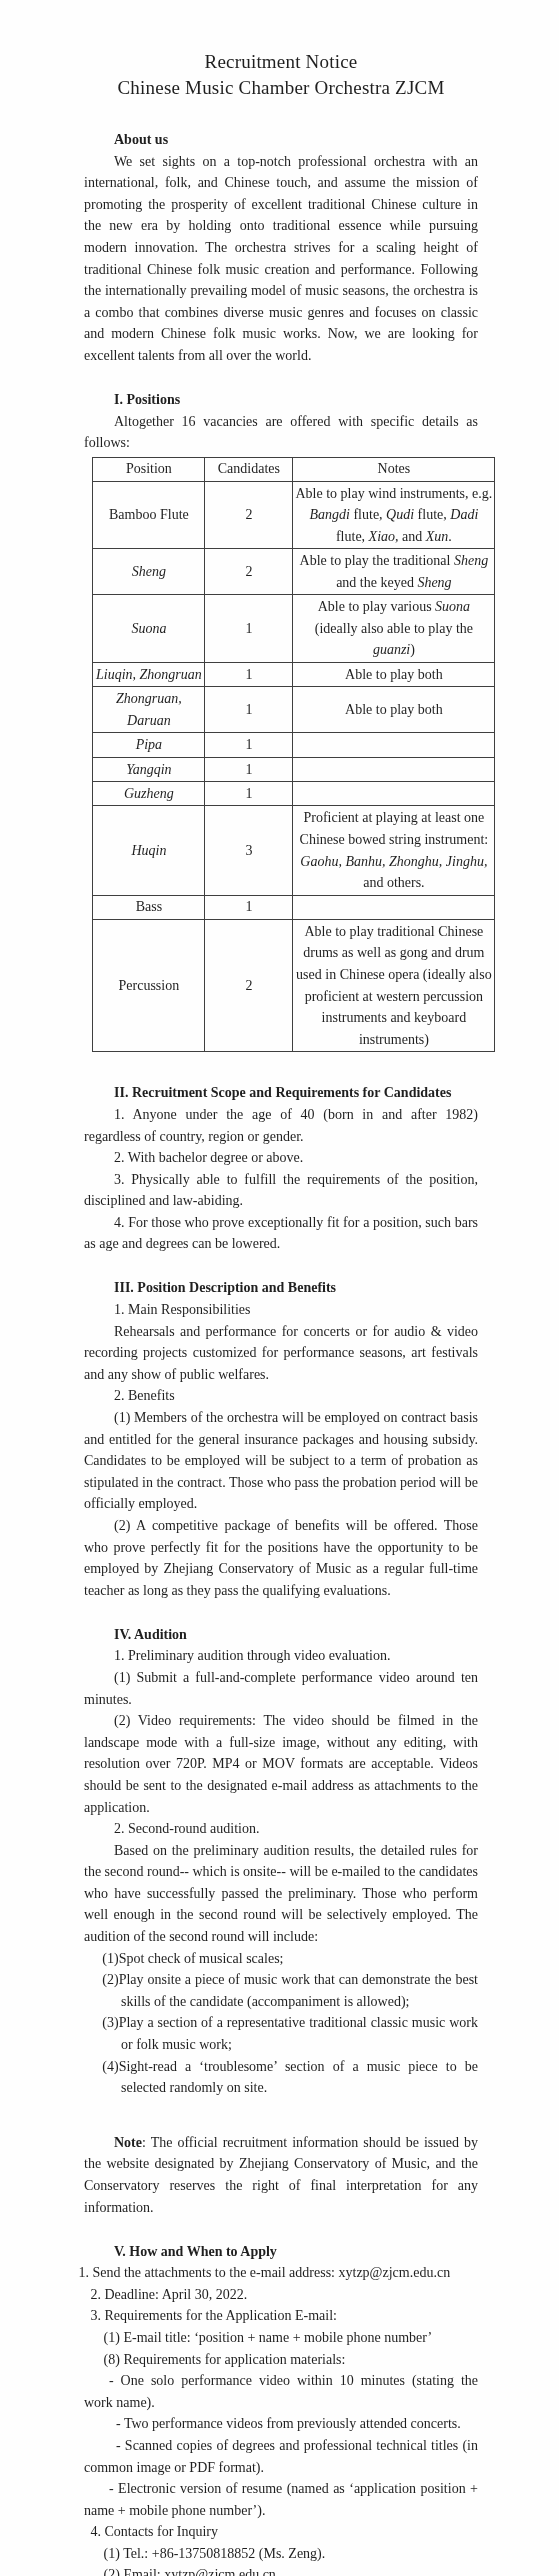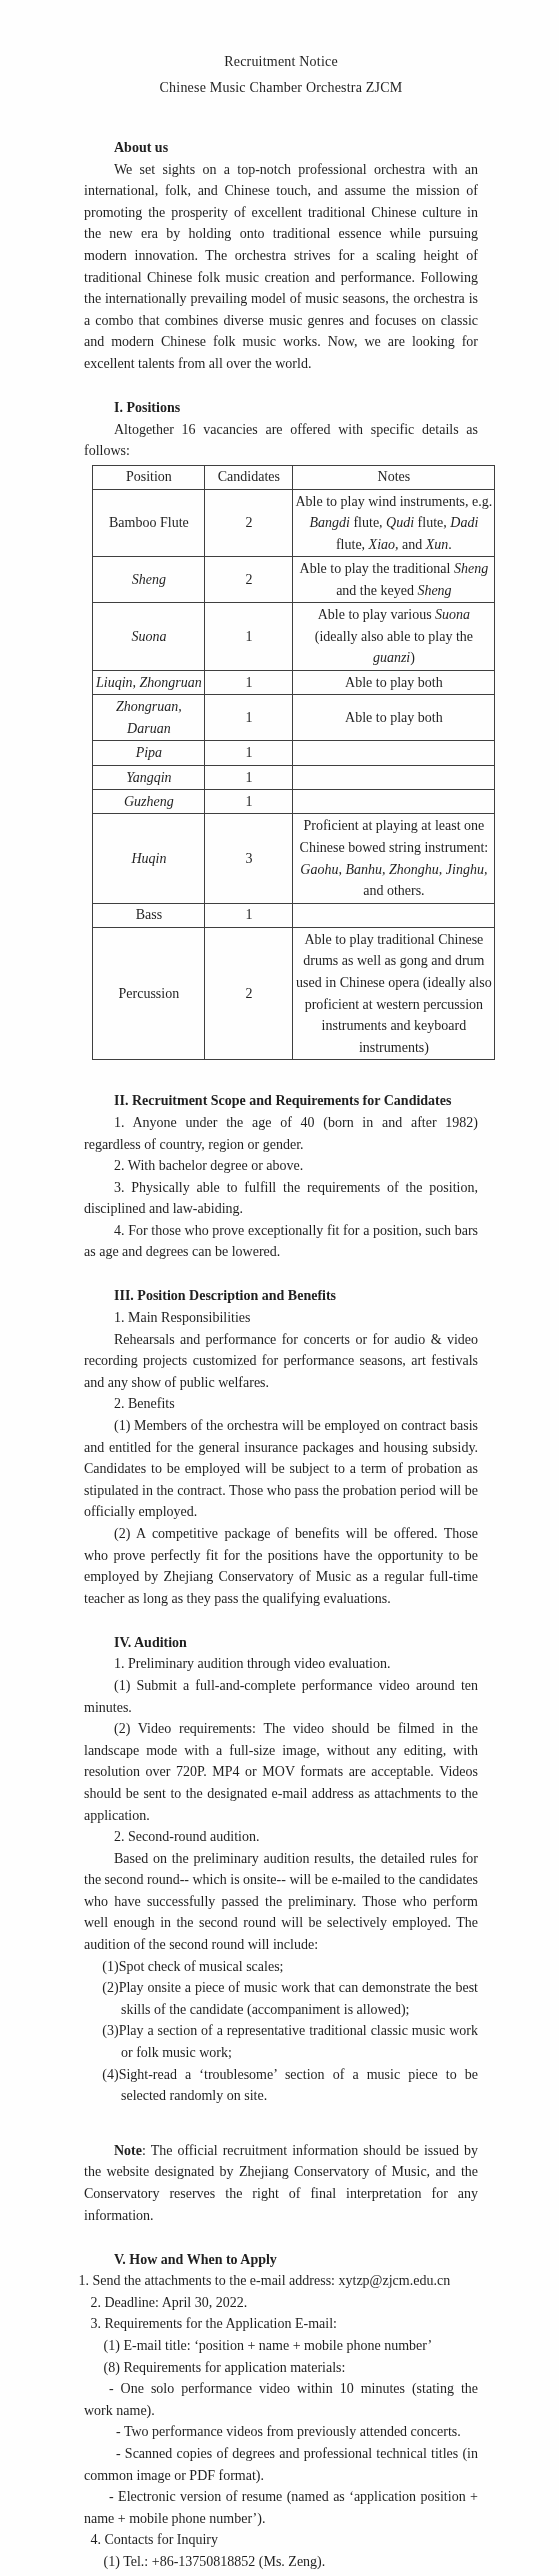--- a/index.html
+++ b/index.html
@@ -7,21 +7,21 @@
     width: 560px; height: 2576px;
     background: #fefefe;
     color: #1f1f1f;
     font-family: "Liberation Serif", "DejaVu Serif", serif;
     font-size: 14px;
     line-height: 21.6px;
     overflow: hidden;
   }
   .page { padding: 49px 82px 0 84px; }
   p { margin: 0; }
-  .title { text-align: center; font-size: 14px; line-height: 26px; letter-spacing: 0.2px; }
+  .title { text-align: center; font-size: 19px; line-height: 26px; letter-spacing: 0.2px; }
   .h { font-weight: bold; text-indent: 30px; }
   .mt { margin-top: 22.4px; }
   .mt-sm { margin-top: 33px; }
   .para { text-align: justify; text-indent: 30px; }
   .it { font-style: italic; text-align: right; }
   .bd { font-weight: bold; }
 
   table.positions-table {
     border-collapse: collapse;
     table-layout: fixed;
@@ -50,21 +50,21 @@
 </head>
 <body>
 
 <div class="page">
 
   <div class="title">
     <div>Recruitment Notice</div>
     <div>Chinese Music Chamber Orchestra ZJCM</div>
   </div>
 
-  <p class="h" style="margin-top:36px">About us</p>
+  <p class="h" style="margin-top:28px">About us</p>
   <p class="para">We set sights on a top-notch professional orchestra with an international, folk, and Chinese touch, and assume the mission of promoting the prosperity of excellent traditional Chinese culture in the new era by holding onto traditional essence while pursuing modern innovation. The orchestra strives for a scaling height of traditional Chinese folk music creation and performance. Following the internationally prevailing model of music seasons, the orchestra is a combo that combines diverse music genres and focuses on classic and modern Chinese folk music works. Now, we are looking for excellent talents from all over the world.</p>
 
   <p class="h mt">I. Positions</p>
   <p class="para">Altogether 16 vacancies are offered with specific details as follows:</p>
 
   <table class="positions-table">
     <colgroup>
       <col style="width:112px">
         <col style="width:88px">
         <col style="width:202px">

